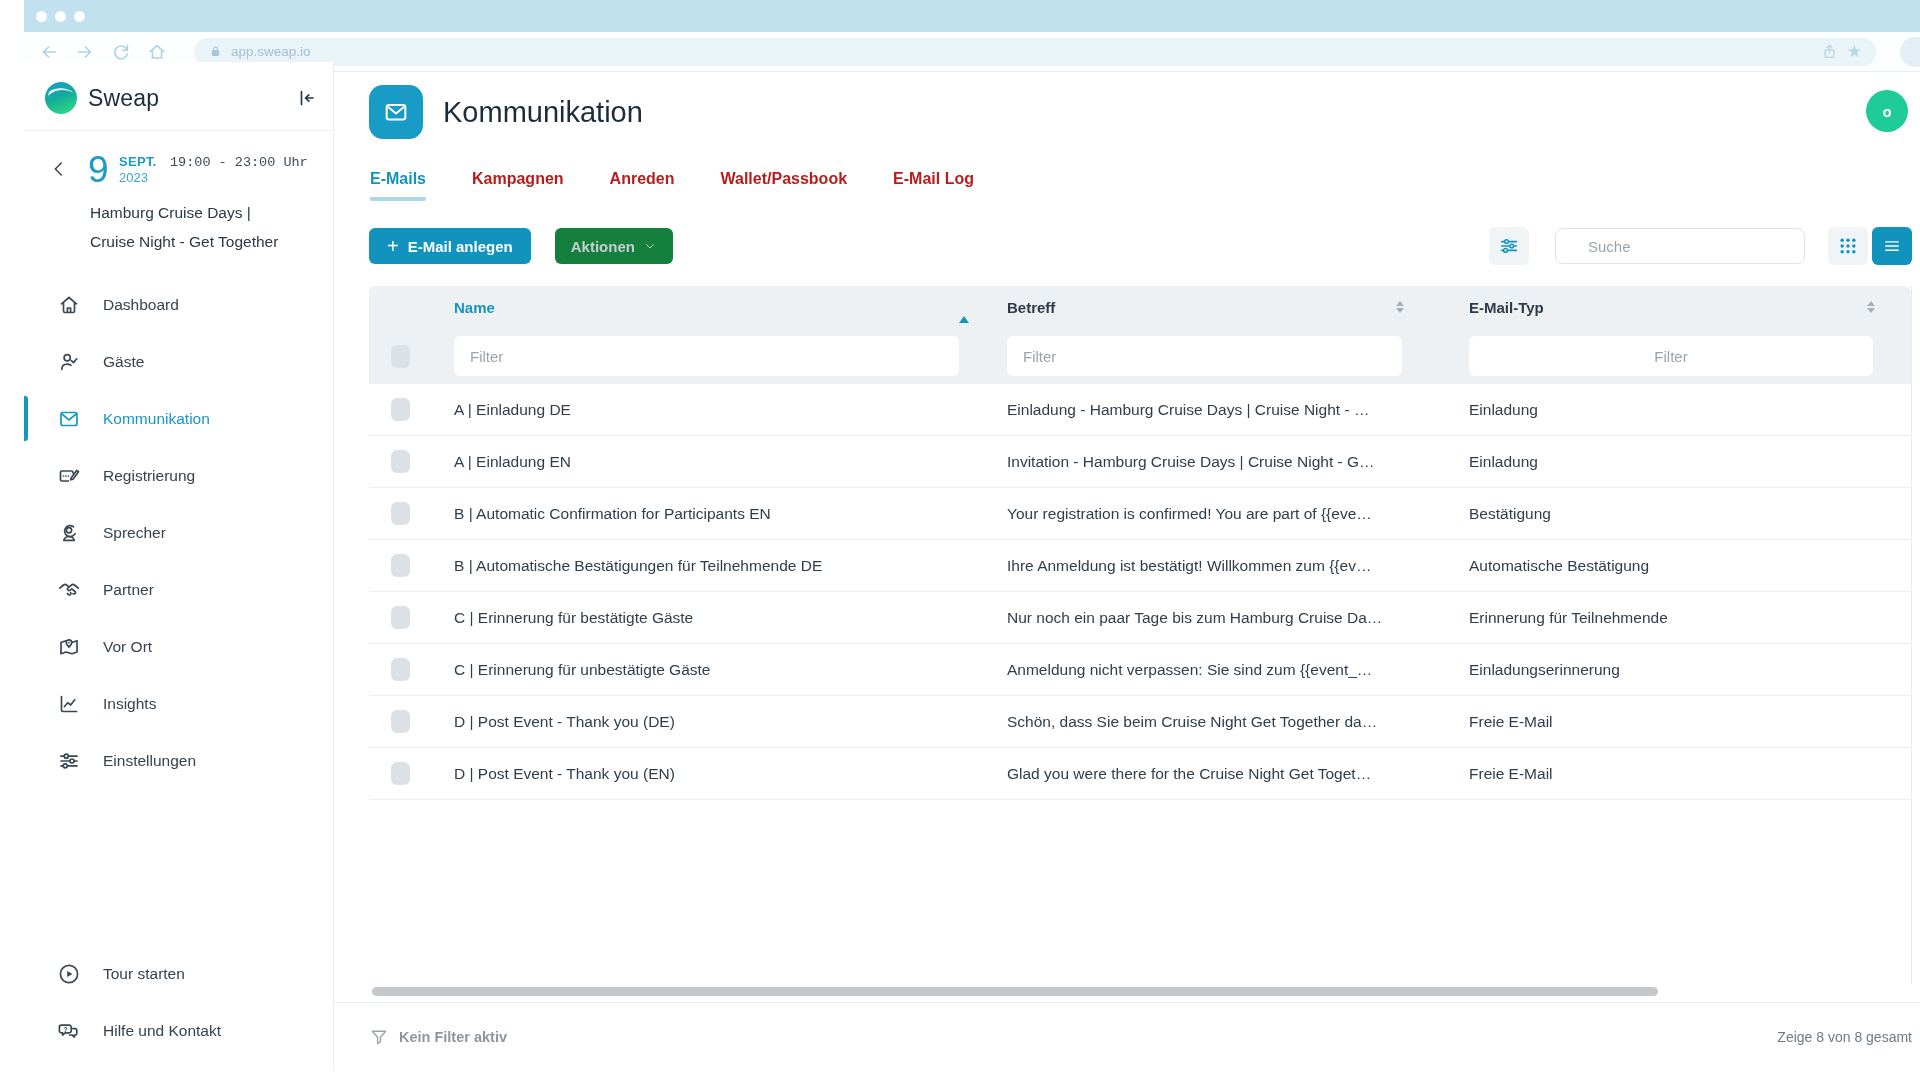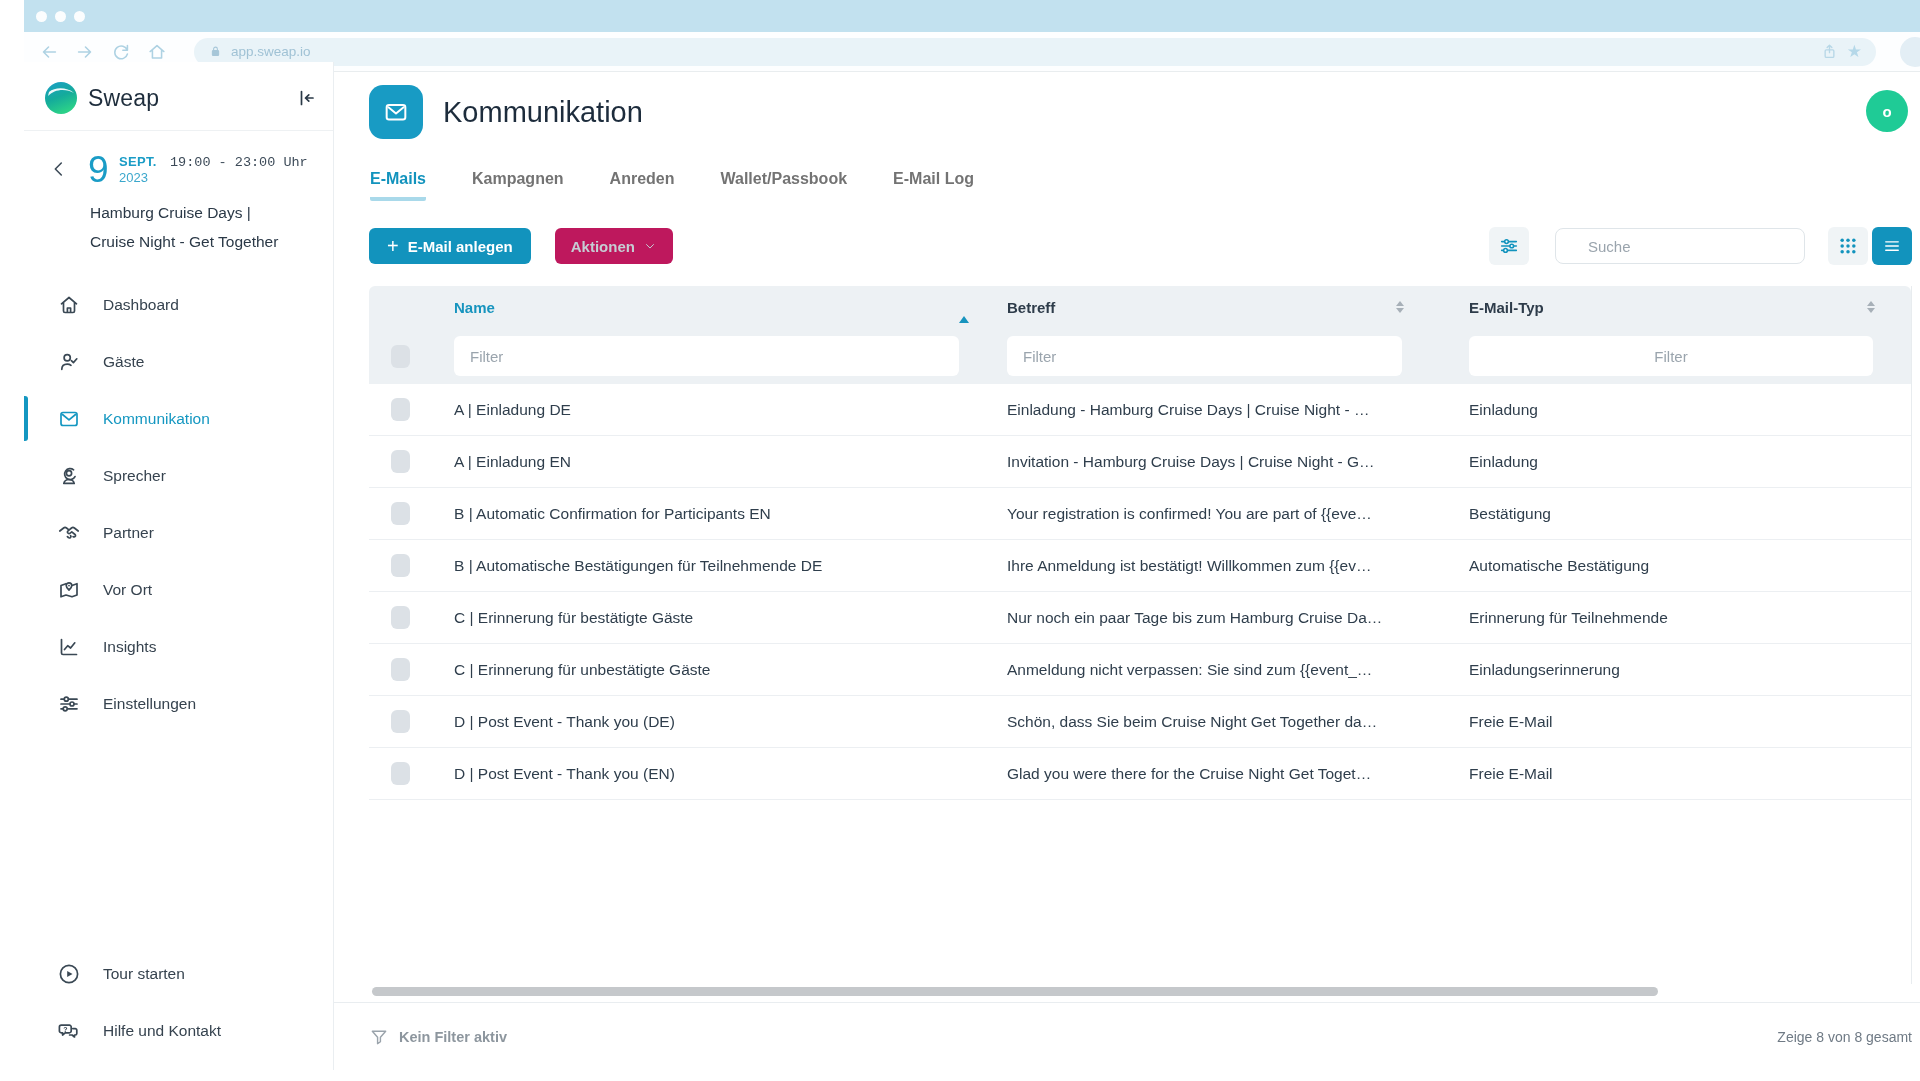--- a/index.html
+++ b/index.html
@@ -43,27 +43,27 @@
   svg.line { fill:none; stroke-width:1.7; stroke-linecap:round; stroke-linejoin:round; }
 
   
   .main { position:relative; flex:1; height:100%; }
   .page-header { position:absolute; top:23px; left:35px; display:flex; align-items:center; gap:20px; }
   .mail-tile { width:54px; height:54px; border-radius:14px; background:#189bc4; display:flex; align-items:center; justify-content:center; }
   .page-title { font-size:29px; font-weight:500; color:#1d2c3c; }
   .user-avatar { position:absolute; top:28px; right:36px; width:42px; height:42px; border-radius:50%; background:#1fcb96; color:#fff; font-size:15px; font-weight:700; display:flex; align-items:center; justify-content:center; }
 
   .tabs { position:absolute; top:108px; left:36px; display:flex; gap:46px; }
-  .tab { font-size:16px; font-weight:600; color:#737373; padding-bottom:9px; border-bottom:4px solid transparent; cursor:pointer; }
+  .tab { font-size:16px; font-weight:600; color:#b91c1c; padding-bottom:9px; border-bottom:4px solid transparent; cursor:pointer; }
   .tab.active { color:#1293bd; border-bottom-color:#a9d9ea; border-radius:2px; }
 
   .toolbar { position:absolute; top:164px; left:35px; right:32px; height:40px; display:flex; align-items:center; }
   .btn-create { height:36px; background:#1293bd; color:#fff; border:none; border-radius:6px; font-size:15px; font-weight:700; font-family:inherit; padding:0 18px; display:flex; align-items:center; gap:9px; cursor:pointer; }
   .btn-create .plus { font-size:20px; font-weight:400; line-height:1; }
-  .btn-actions { height:36px; margin-left:24px; background:#be185d; color:#c6cdd4; border:none; border-radius:6px; font-size:15px; font-weight:700; font-family:inherit; padding:0 16px; display:flex; align-items:center; gap:8px; }
+  .btn-actions { height:36px; margin-left:24px; background:#15803d; color:#c6cdd4; border:none; border-radius:6px; font-size:15px; font-weight:700; font-family:inherit; padding:0 16px; display:flex; align-items:center; gap:8px; }
   .sq-btn { width:40px; height:38px; border:none; border-radius:6px; background:#f0f4f6; display:flex; align-items:center; justify-content:center; cursor:pointer; }
   .sq-btn.teal { background:#1293bd; }
   .searchbox { width:250px; height:36px; margin-left:26px; background:#fff; border:1px solid #dfe5e9; border-radius:8px; display:flex; align-items:center; padding:0 24px; gap:8px; }
   .searchbox input { border:none; outline:none; flex:1; font-size:15px; font-family:inherit; color:#3c4a58; background:transparent; }
   .searchbox input::placeholder { color:#9aa4ad; }
   .ml-auto { margin-left:auto; }
 
   
   .table { position:absolute; top:224px; left:35px; width:1543px; height:698px; border-right:1px solid #e8ecef; }
   .rowgrid { display:grid; grid-template-columns:85px 535px 455px 1fr; align-items:center; }
@@ -183,20 +183,28 @@
         </div>
         <div class="nav-item active">
           <svg class="line" viewBox="0 0 24 24">
               <rect x="4" y="5.5" width="16" height="13" rx="2"></rect>
               <path d="M5.5 7.5 L12 12.8 L18.5 7.5"></path>
             </svg>
           <span>Kommunikation</span>
         </div>
         <div class="nav-item">
           <svg class="line" viewBox="0 0 24 24">
+              <path d="M16 9 V8.5 a1.5 1.5 0 0 0 -1.5 -1.5 H5 a1.5 1.5 0 0 0 -1.5 1.5 v7 A1.5 1.5 0 0 0 5 17 h6.5"></path>
+              <path d="M6.5 12 h.01 M9 12 h.01 M11.5 12 h.01"></path>
+              <path d="M14.3 13.8 L19.6 6.4 l1.9 1.4 -5.3 7.3 -2.5.7 z"></path>
+            </svg>
+          <span>Registrierung</span>
+        </div>
+        <div class="nav-item">
+          <svg class="line" viewBox="0 0 24 24">
               <path d="M16.6 5.8 a5.5 5.5 0 1 0 1.4 6.8"></path>
               <circle cx="12" cy="9.2" r="2.6"></circle>
               <path d="M6.8 19.4 h10.4 c-.6-2.5-2.6-3.9-5.2-3.9 s-4.6 1.4-5.2 3.9 z"></path>
             </svg>
           <span>Sprecher</span>
         </div>
         <div class="nav-item">
           <svg class="line" viewBox="0 0 24 24">
               <path d="M2.8 10 l3.8-3 c.9-.7 2-.7 2.9 0 l2.4 1.9 M21.2 10 l-3.8-3 c-.9-.7-2-.7-2.9 0 L11 9.9 c-.7.6-.7 1.5-.1 2.1 .6.6 1.6.7 2.3.1 l1.3-1 M14.8 10.8 l3.2 2.7 c.6.5.7 1.4.1 2 -.5.6-1.4.6-2 .1 M13.6 14.6 c.5.6.4 1.5-.2 2 -.6.5-1.5.5-2-.1 l-1-.9"></path>
             </svg>

